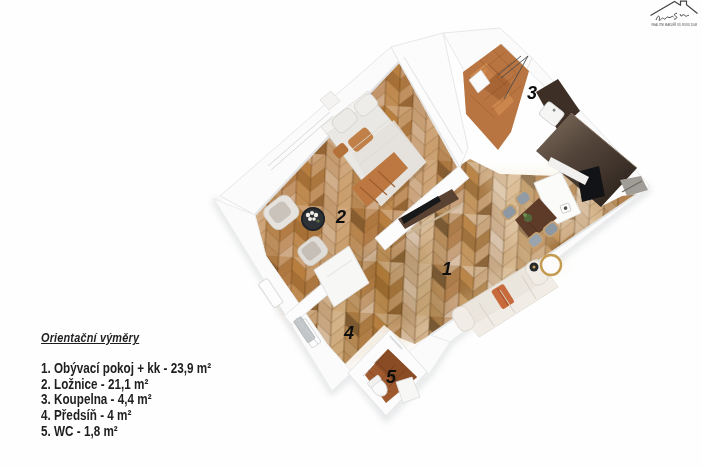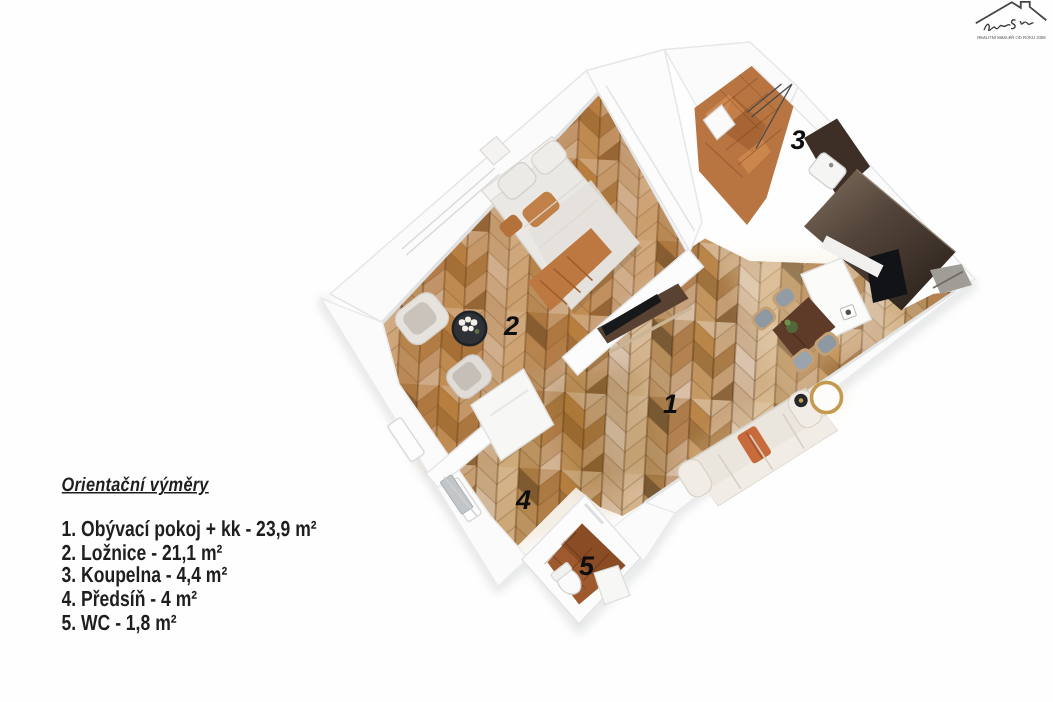--- a/index.html
+++ b/index.html
@@ -1,19 +1,19 @@
 <!DOCTYPE html>
 <html><head>
 <meta charset="utf-8">
 <style>
   html,body{margin:0;padding:0;}
   body{width:702px;height:468px;background:#fefefe;font-family:"Liberation Sans",sans-serif;overflow:hidden;}
   #stage{position:relative;width:702px;height:468px;background:#fefefe;}
   svg.plan{position:absolute;left:0;top:0;}
-  .legend{position:absolute;left:41px;top:315px;color:#1e1e20;}
+  .legend{position:absolute;left:41px;top:330px;color:#1e1e20;}
   .legend .title{font-style:italic;font-size:13px;font-weight:bold;text-decoration:underline;letter-spacing:0.2px;transform:scaleX(0.84);transform-origin:0 0;white-space:nowrap;}
   .legend ol{list-style:none;margin:16px 0 0 0;padding:0;font-size:14.5px;font-weight:bold;line-height:15.7px;letter-spacing:0px;transform:scaleX(0.807);transform-origin:0 0;white-space:nowrap;}
 </style>
 </head>
 <body>
 <div id="stage">
 <svg class="plan" width="702" height="468" viewBox="0 0 702 468">
 <defs>
   <pattern id="hb" width="84" height="52" patternUnits="userSpaceOnUse" patternTransform="rotate(3 351 234)">
     <rect width="84" height="52" fill="#c9a46e"></rect>

